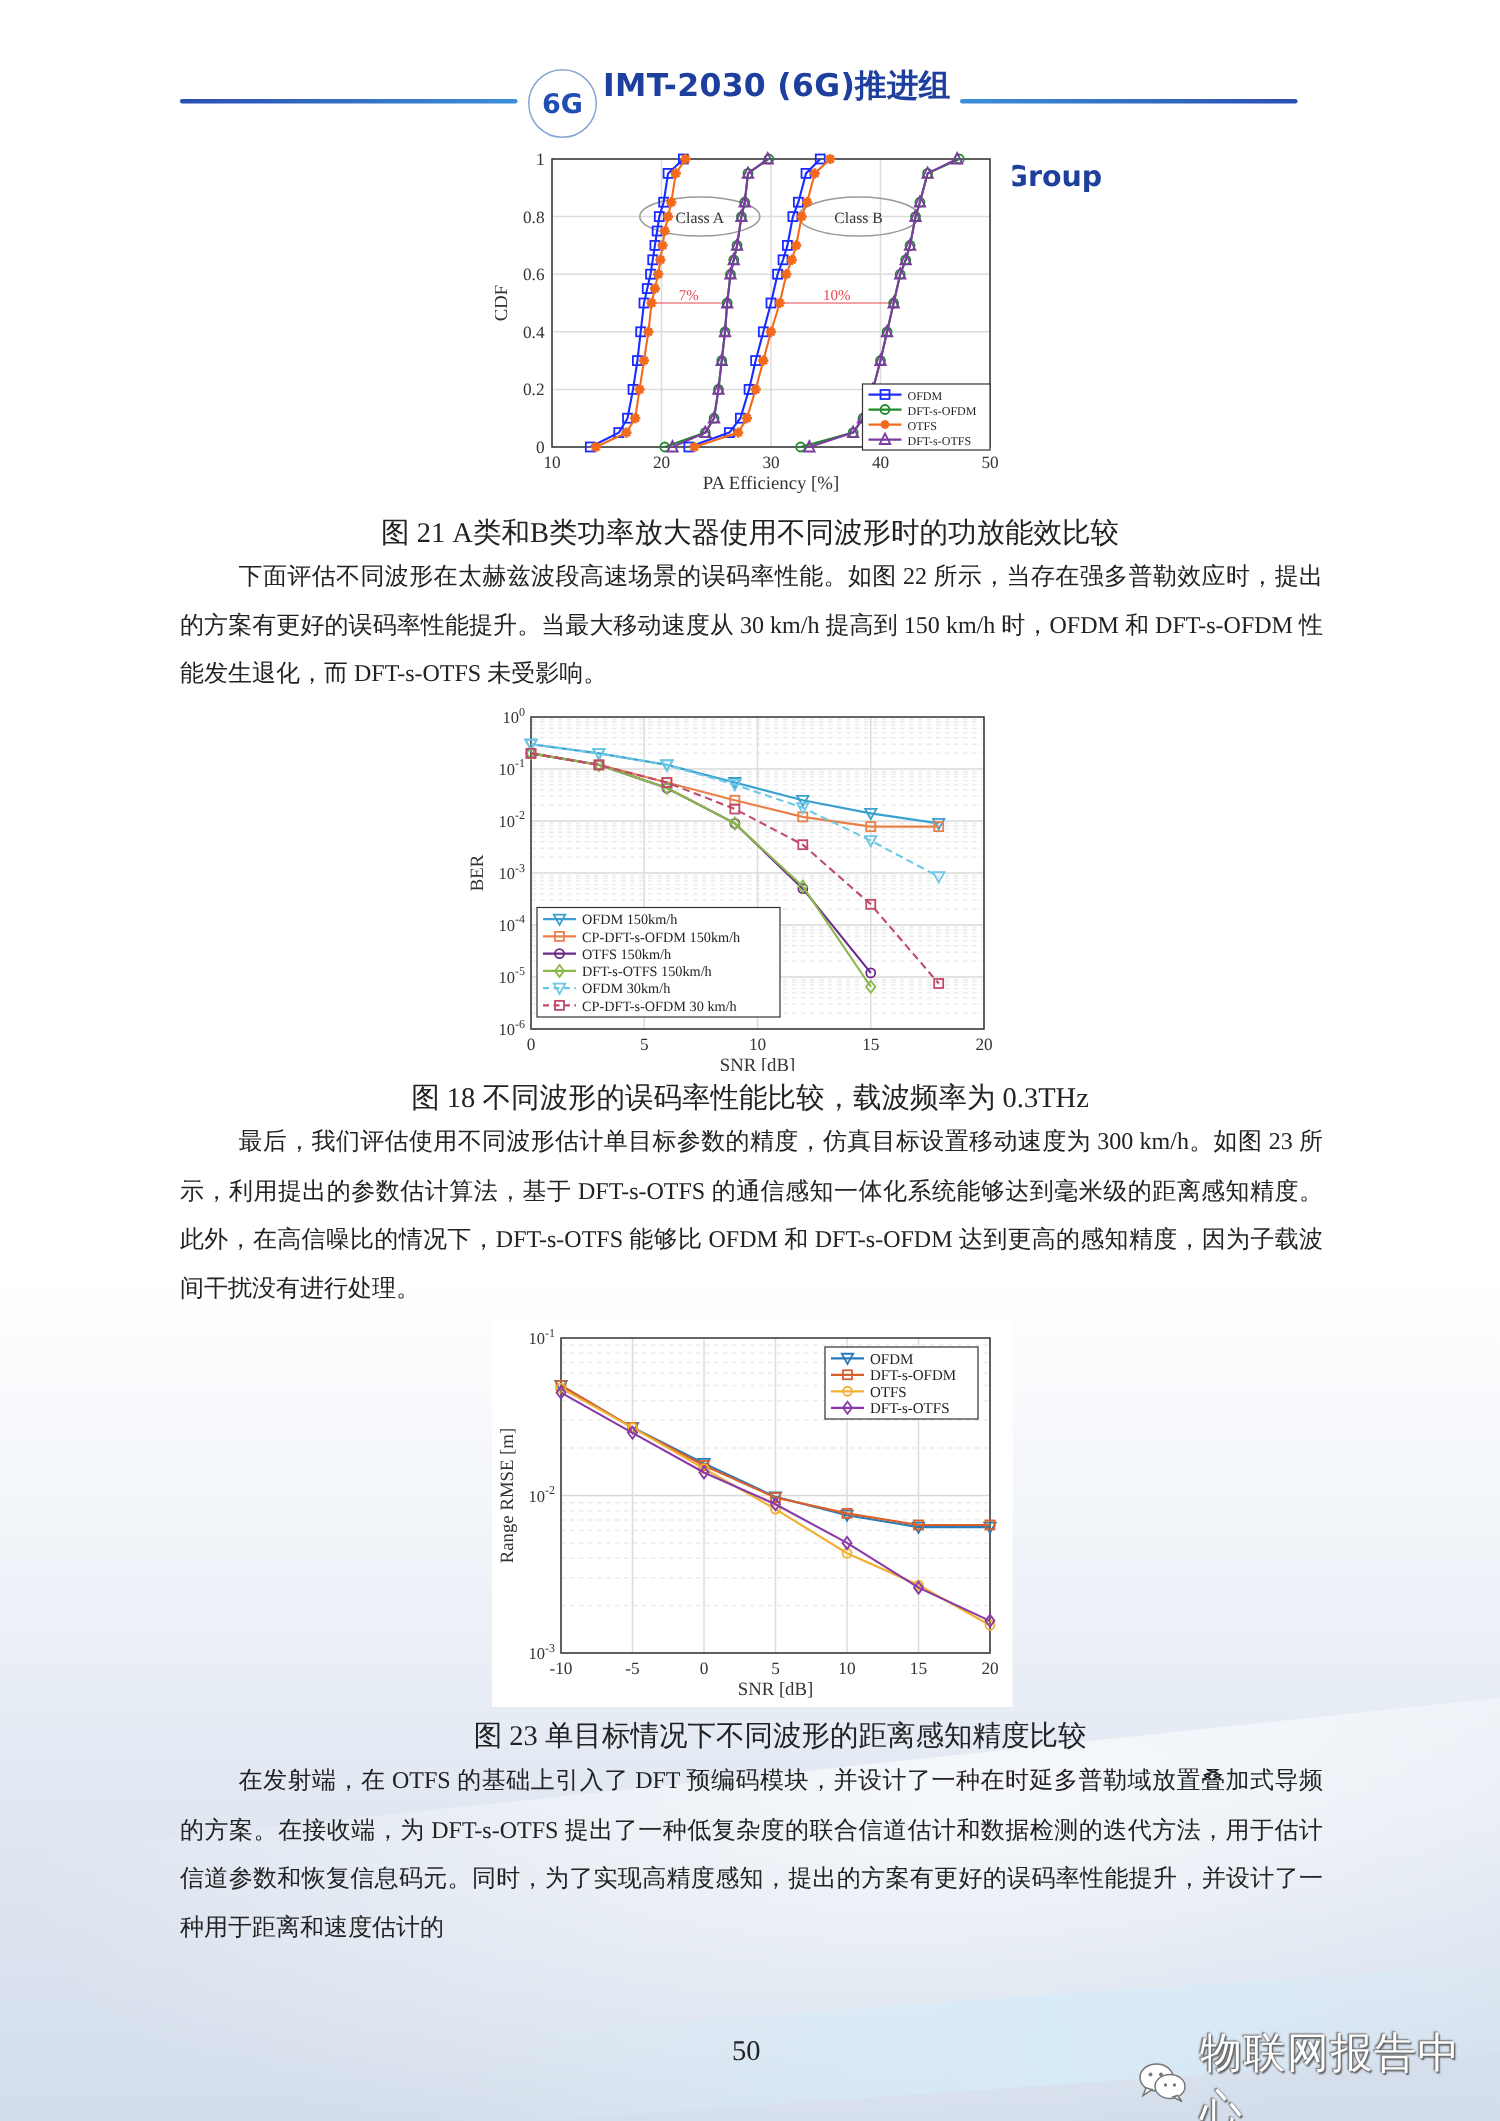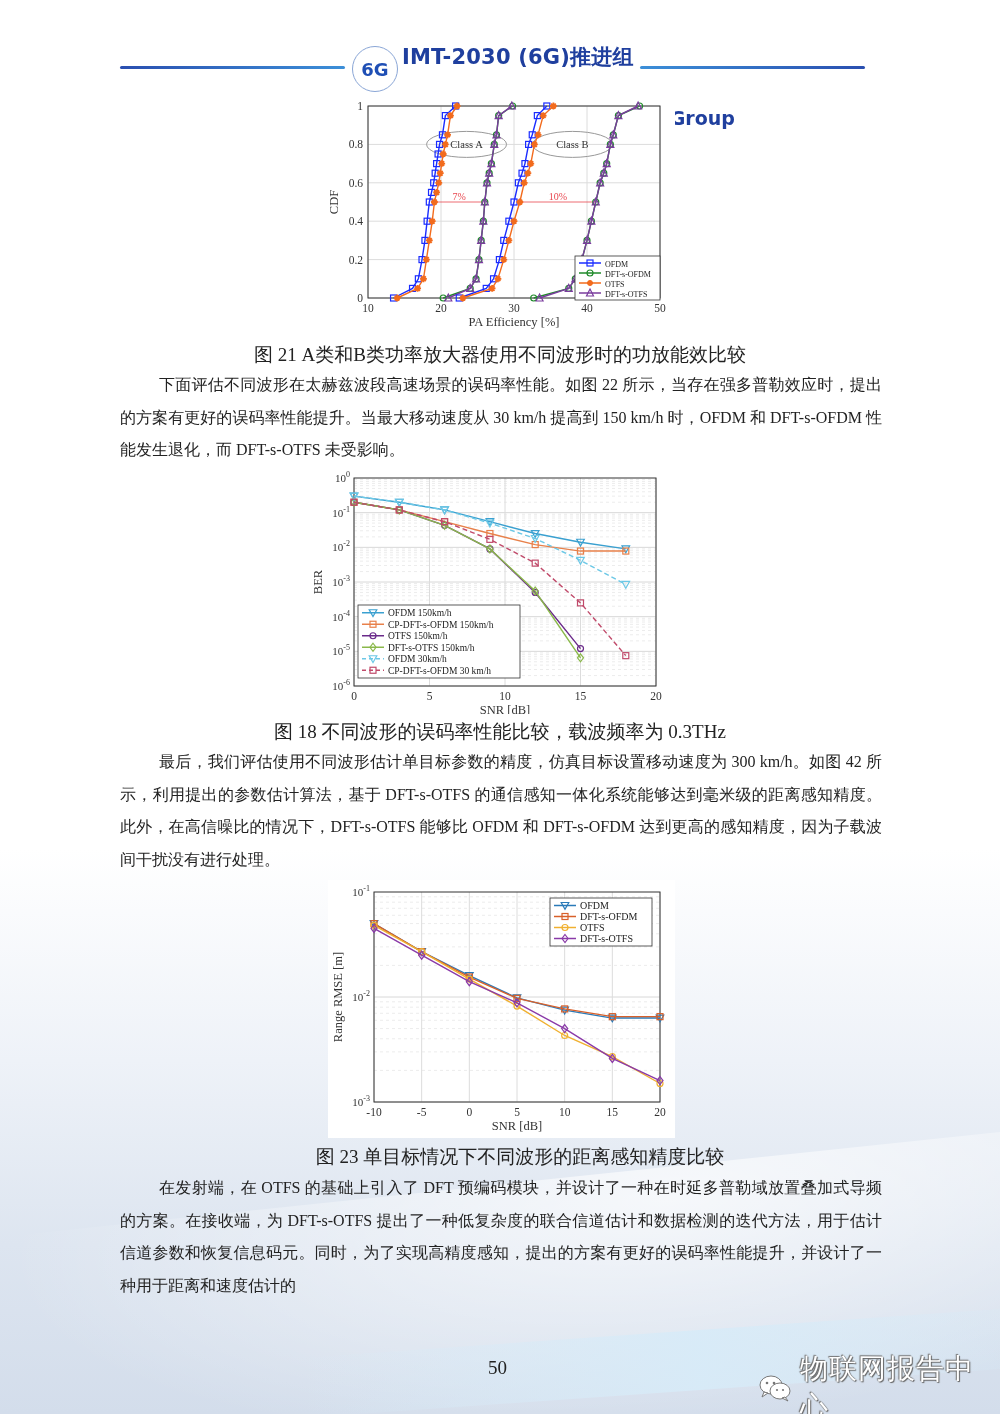--- a/index.html
+++ b/index.html
@@ -395,21 +395,21 @@
         <text x="76" y="194.25" font-size="9.5" fill="#222">OFDM 30km/h</text>
         <line x1="50" x2="72" y1="202.25" y2="202.25" stroke="#c04a6a" stroke-width="1.5" stroke-dasharray="4,3"></line>
         <rect x="58" y="199.25" width="6" height="6" fill="none" stroke="#c04a6a" stroke-width="1.2"></rect>
         <text x="76" y="205.75" font-size="9.5" fill="#222">CP-DFT-s-OFDM 30 km/h</text>
       </g>
     </svg>
 </div>
 <div class="caption" style="top:719px;">图 18 不同波形的误码率性能比较，载波频率为 0.3THz</div>
 
 <div class="para" style="top:746px;">
-  <p>最后，我们评估使用不同波形估计单目标参数的精度，仿真目标设置移动速度为 300 km/h。如图 42 所示，利用提出的参数估计算法，基于 DFT-s-OTFS 的通信感知一体化系统能够达到毫米级的距离感知精度。此外，在高信噪比的情况下，DFT-s-OTFS 能够比 OFDM 和 DFT-s-OFDM 达到更高的感知精度，因为子载波间干扰没有进行处理。</p>
+  <p>最后，我们评估使用不同波形估计单目标参数的精度，仿真目标设置移动速度为 300 km/h。如图 23 所示，利用提出的参数估计算法，基于 DFT-s-OTFS 的通信感知一体化系统能够达到毫米级的距离感知精度。此外，在高信噪比的情况下，DFT-s-OTFS 能够比 OFDM 和 DFT-s-OFDM 达到更高的感知精度，因为子载波间干扰没有进行处理。</p>
 </div>
 
 <div class="fig" style="left:328px;top:880px;width:347px;height:258px;">
   <svg id="chart2" width="347" height="258">
       <g>
         <line x1="46" x2="332" y1="222" y2="222" stroke="#d8d8d8" stroke-width="1" stroke-dasharray=""></line>
         <line x1="46" x2="332" y1="190.39185045528197" y2="190.39185045528197" stroke="#ececec" stroke-width="1" stroke-dasharray="3,3"></line>
         <line x1="46" x2="332" y1="171.90226825443543" y2="171.90226825443543" stroke="#ececec" stroke-width="1" stroke-dasharray="3,3"></line>
         <line x1="46" x2="332" y1="158.78370091056394" y2="158.78370091056394" stroke="#ececec" stroke-width="1" stroke-dasharray="3,3"></line>
         <line x1="46" x2="332" y1="148.60814954471803" y2="148.60814954471803" stroke="#ececec" stroke-width="1" stroke-dasharray="3,3"></line>

